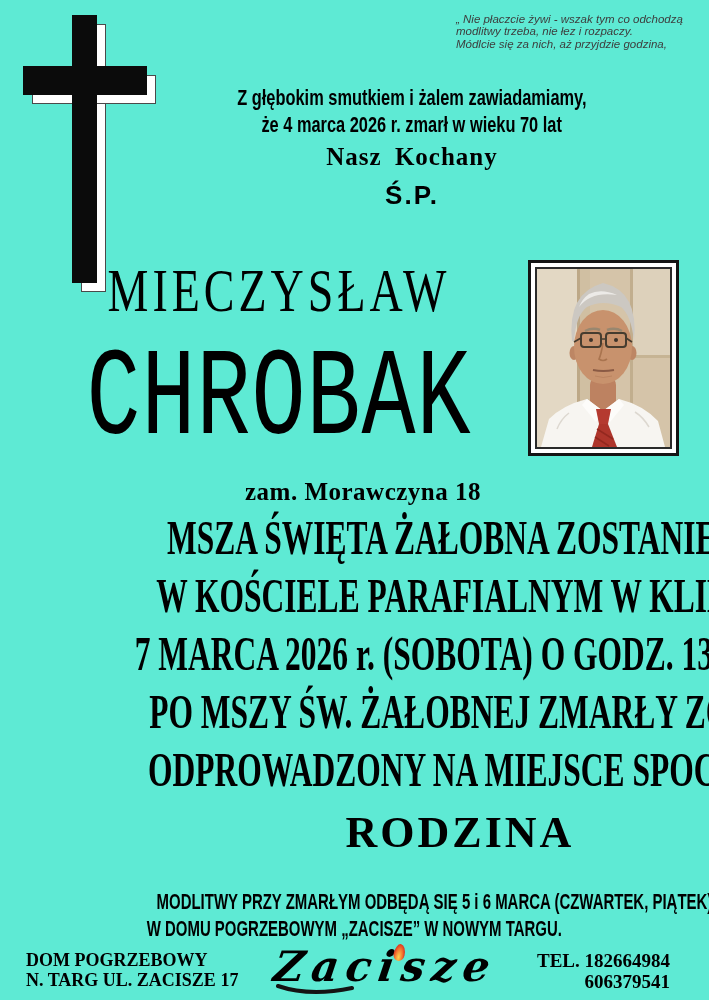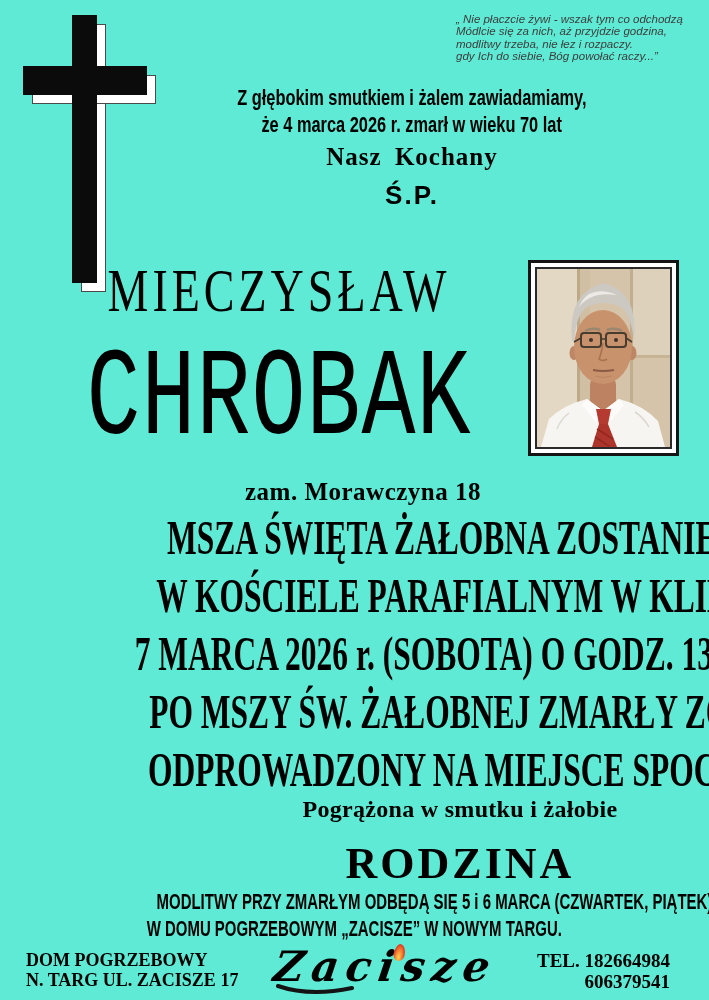--- a/index.html
+++ b/index.html
@@ -85,23 +85,22 @@
 
   <div class="abs cross-wrap">
     <div class="cross-part sh sh-v"></div>
     <div class="cross-part sh sh-h"></div>
     <div class="cross-part bk bk-v"></div>
     <div class="cross-part bk bk-h"></div>
   </div>
 
   <div class="abs quote">
     <div>„ Nie płaczcie żywi - wszak tym co odchodzą</div>
+    <div>modlitwy trzeba, nie łez i rozpaczy.</div>
     <div>Módlcie się za nich, aż przyjdzie godzina,</div>
-    <div>modlitwy trzeba, nie łez i rozpaczy.</div>
-    <div>gdy Ich do siebie, Bóg powołać raczy...”</div>
   </div>
 
   <div class="abs header">
     <div class="ann"><span>Z głębokim smutkiem i żalem zawiadamiamy,</span></div>
     <div class="ann"><span>że 4 marca 2026 r.  zmarł w wieku 70 lat</span></div>
     <div class="endearment">Nasz Kochany</div>
     <div class="sp">Ś.P.</div>
   </div>
 
   <div class="abs name-block">
@@ -150,21 +149,20 @@
 
   <div class="abs mass">
     <div class="mass-line"><span>MSZA ŚWIĘTA ŻAŁOBNA ZOSTANIE ODPRAWIONA</span></div>
     <div class="mass-line"><span>W KOŚCIELE PARAFIALNYM W KLIKUSZOWEJ</span></div>
     <div class="mass-line"><span>7 MARCA 2026 r. (SOBOTA) O GODZ. 13:00.</span></div>
     <div class="mass-line"><span>PO MSZY ŚW. ŻAŁOBNEJ ZMARŁY ZOSTANIE</span></div>
     <div class="mass-line"><span>ODPROWADZONY NA MIEJSCE SPOCZYNKU.</span></div>
   </div>
 
   <div class="abs mourning">
-    <div class="mourning-intro">Pogrążona w smutku i żałobie</div>
     <div class="family">RODZINA</div>
   </div>
 
   <div class="abs prayers">
     <div class="prayer-line"><span>MODLITWY PRZY ZMARŁYM ODBĘDĄ SIĘ 5 i 6 MARCA (CZWARTEK, PIĄTEK) O GODZ. 18:00</span></div>
     <div class="prayer-line"><span>W DOMU POGRZEBOWYM „ZACISZE” W NOWYM TARGU.</span></div>
   </div>
 
   <div class="abs footer-home">
     <div>DOM POGRZEBOWY</div>

